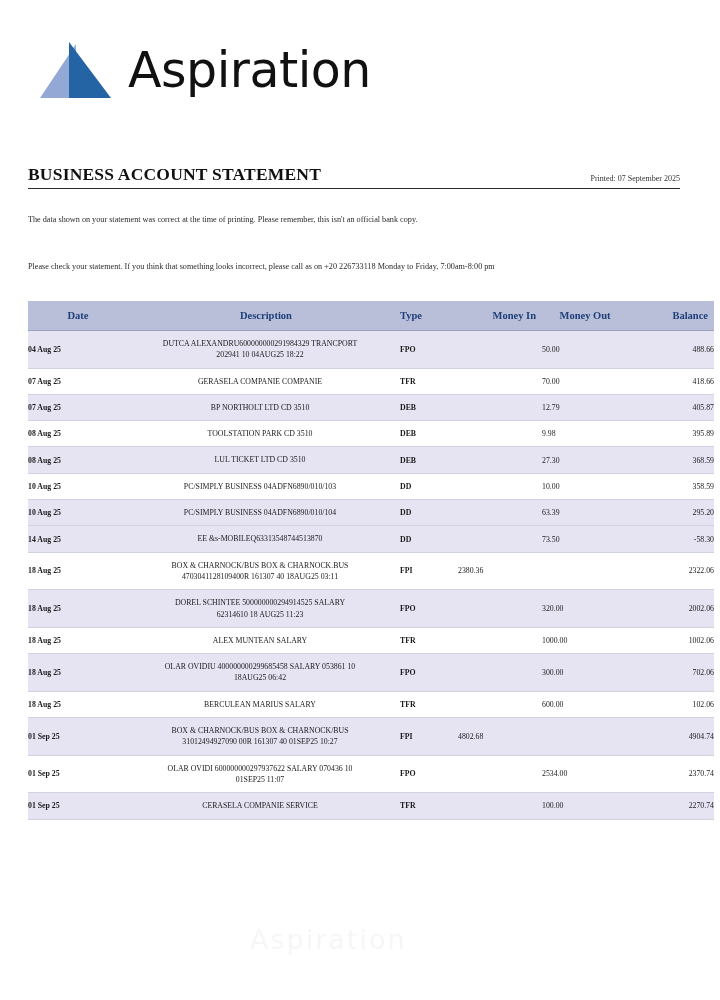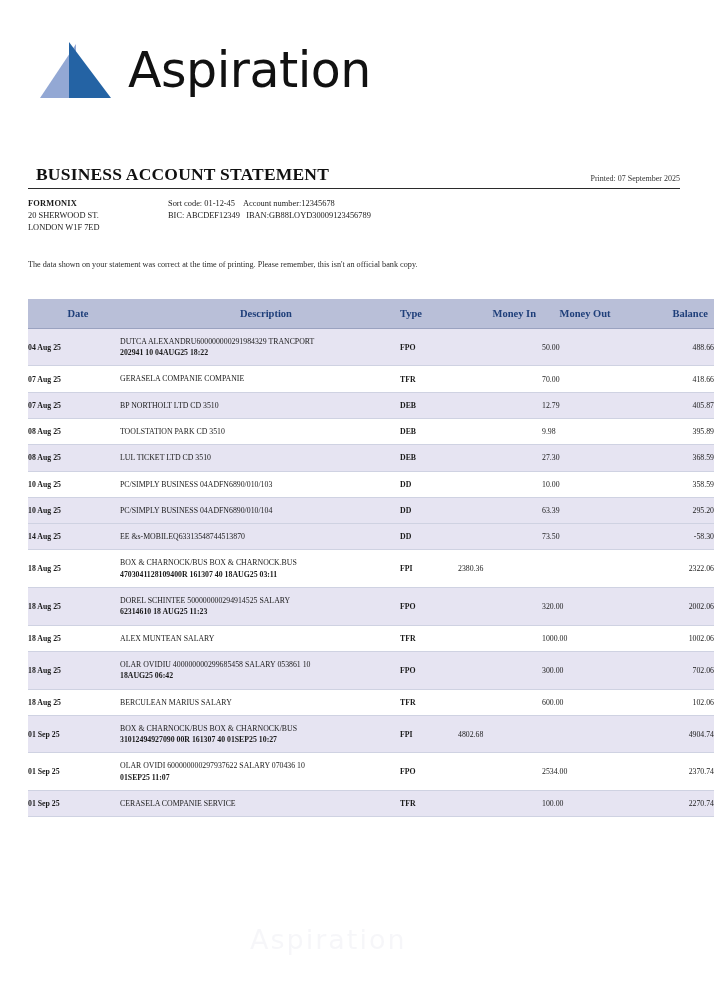--- a/index.html
+++ b/index.html
@@ -74,21 +74,20 @@
     justify-content: space-between;
     margin-top: 46px;
     padding: 0 2px 3px 2px;
   }
   .stmt-title {
     font-family: "Liberation Serif", serif;
     font-weight: bold;
     font-size: 17.5px;
     letter-spacing: 0.2px;
     color: #111;
-    margin-left: 8px;
   }
   .printed {
     font-size: 8px;
     color: #333;
     padding-bottom: 2px;
   }
   .rule {
     border-top: 1.6px solid #2b2b2b;
     margin: 0 2px 9px 2px;
   }
@@ -157,27 +156,27 @@
   }
   tbody tr.alt td { background: #e6e4f2; }
   tbody tr.plain td { background: #ffffff; }
 
   td.date {
     font-weight: bold;
     font-size: 8.3px;
     padding-left: 8px;
     white-space: nowrap;
   }
-  td.desc { padding-left: 12px; padding-right: 10px; line-height: 1.45; }
+  td.desc { padding-left: 12px; padding-right: 10px; line-height: 1.45; text-align: center; }
   td.type { font-size: 8px; font-weight: bold; }
   td.amt  { padding-right: 6px; font-size: 8px; white-space: nowrap; }
   td.amt.out { padding-right: 8px; }
   td.bal  { text-align: right; padding-right: 6px; font-size: 8px; white-space: nowrap; }
 
-  .desc-l2 { display: block; font-weight: bold; }
+  .desc-l2 { display: block; }
 
   
   .watermark {
     position: absolute;
     left: 250px;
     bottom: 18px;
     width: 420px;
     height: 58px;
     opacity: 0.055;
     font-family: "DejaVu Sans", sans-serif;
@@ -201,33 +200,23 @@
     </div>
     <div class="brand-name">Aspiration</div>
   </div>
 
   <div class="head-row">
     <div class="stmt-title">BUSINESS ACCOUNT STATEMENT</div>
     <div class="printed">Printed: 07 September 2025</div>
   </div>
   <div class="rule"></div>
 
-  <div class="info-row">
-    <div class="addr">
-      <div class="company">FORMONIX</div>
-      <div>20 SHERWOOD ST.</div>
-      <div>LONDON W1F 7ED</div>
-    </div>
-    <div class="acct">
-      <div class="ln">Sort code: 01-12-45    Account number:12345678</div>
-      <div class="ln">BIC: ABCDEF12349   IBAN:GB88LOYD30009123456789</div>
-    </div>
-  </div>
 
   <div class="note note-1">The data shown on your statement was correct at the time of printing. Please remember, this isn't an official bank copy.</div>
+  <div class="note note-2">Please check your statement. If you think that something looks incorrect, please call as on +20 226733118 Monday to Friday, 7:00am-8:00 pm</div>
 
   <div class="tbl-wrap">
     <table class="stmt">
       <thead>
         <tr>
           <th class="c-date">Date</th>
           <th class="c-desc">Description</th>
           <th class="c-type">Type</th>
           <th class="c-in">Money In</th>
           <th class="c-out">Money Out</th>

